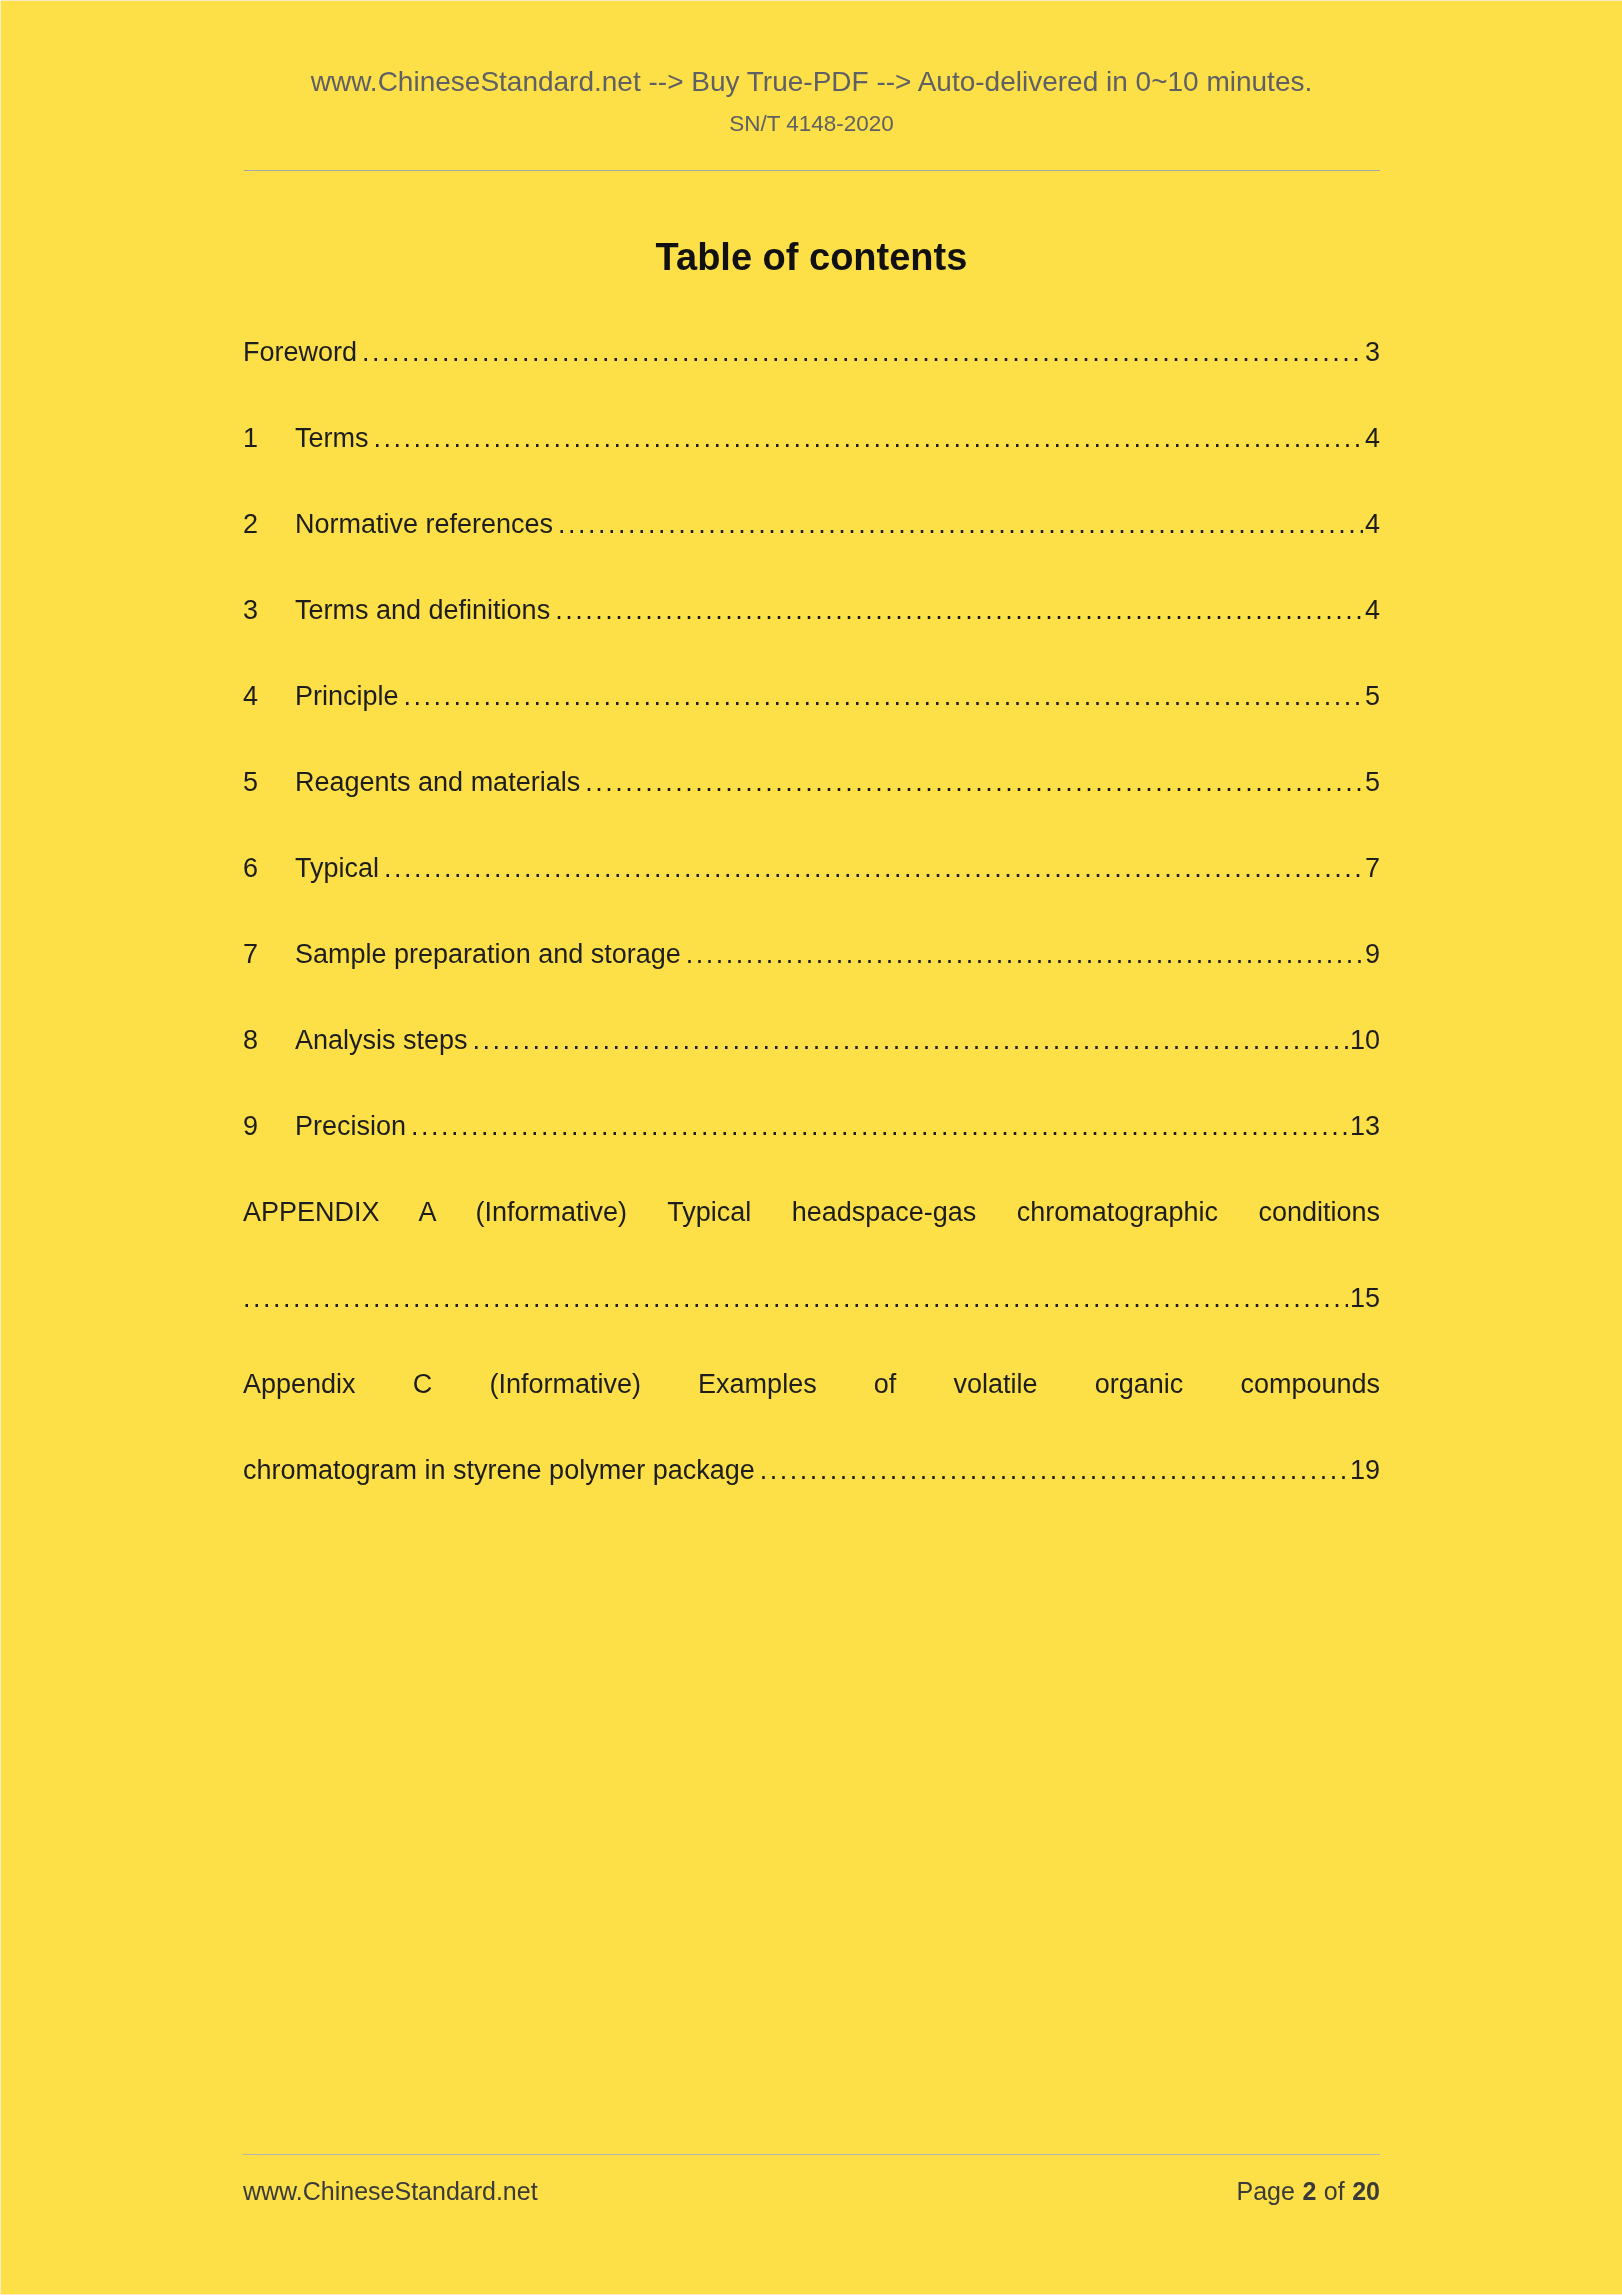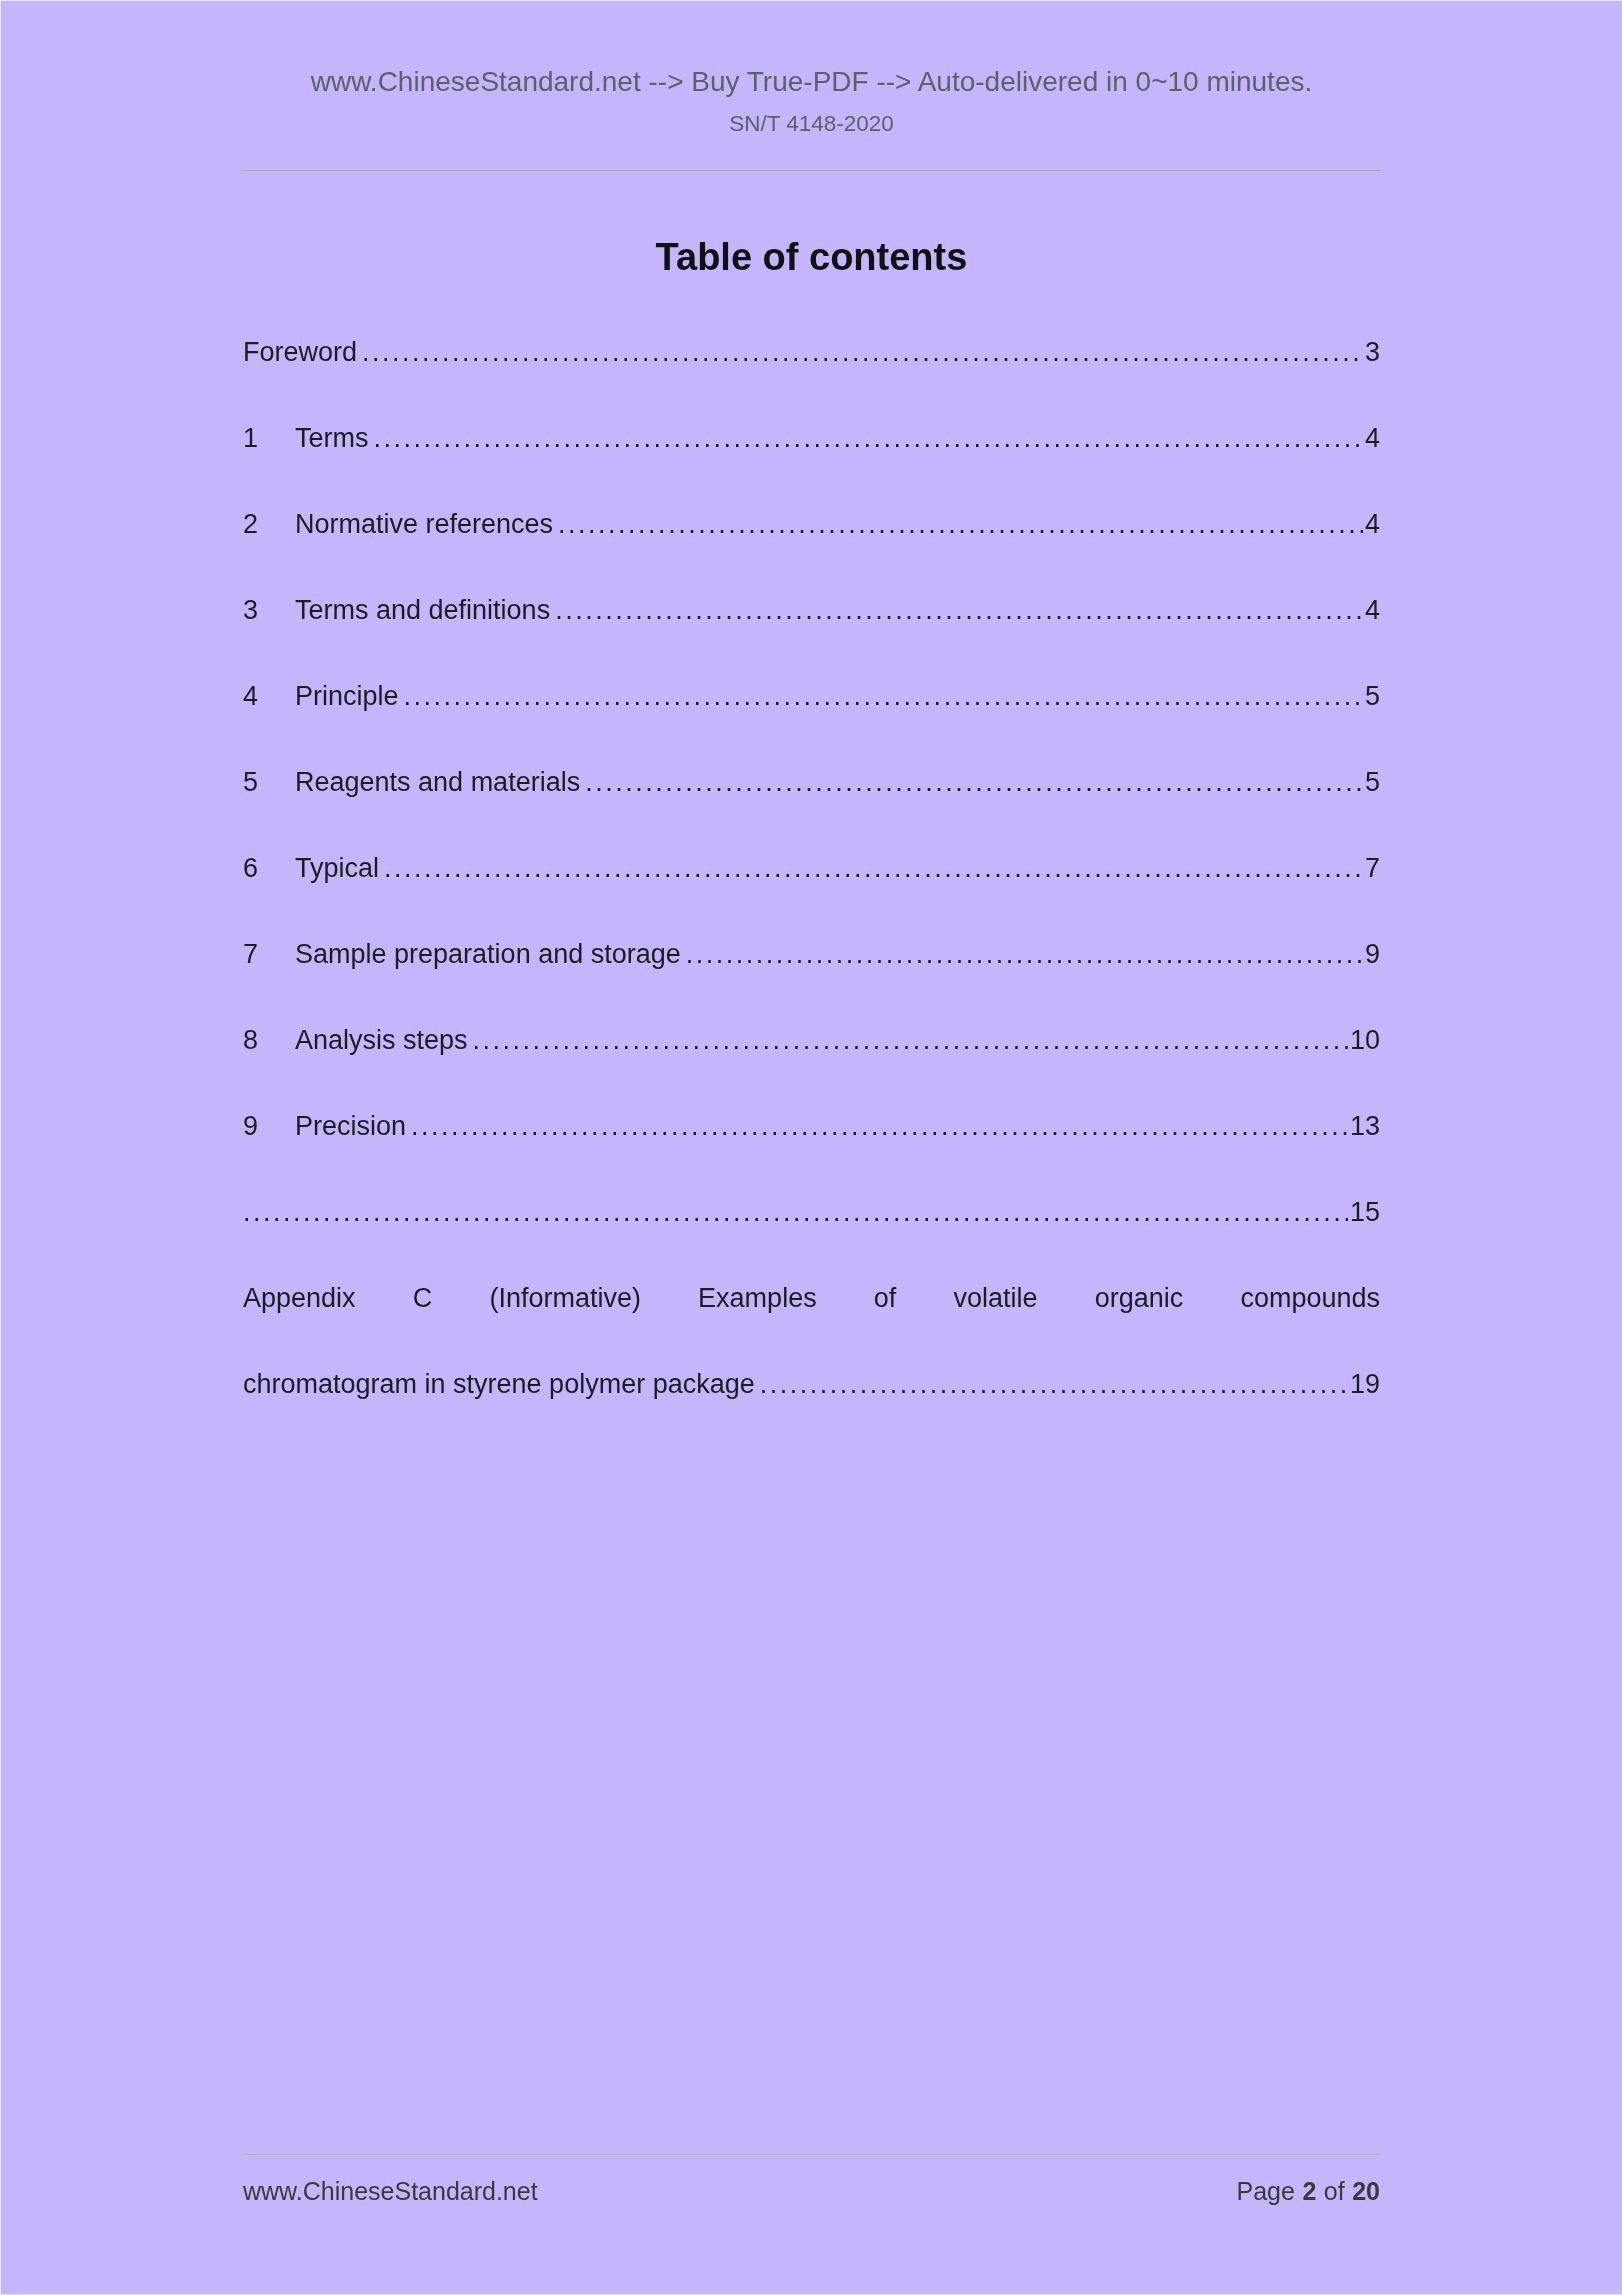--- a/index.html
+++ b/index.html
@@ -1,20 +1,20 @@
 <!DOCTYPE html>
 <html style="font-size:13.3px"><head>
 <meta charset="utf-8">
 <style>
   html, body { margin: 0; padding: 0; background: #ffffff; }
   .page {
     position: relative;
     width: 1623px;
     height: 2295px;
-    background: #c4b5fd;
+    background: #fde047;
     font-family: "Liberation Sans", sans-serif;
     color: #1d1d1d;
     box-shadow: inset 0 0 0 0.8px #f0f0f0;
     overflow: hidden;
   }
   .header { padding-top: 65px; text-align: center; }
   .header-line1 {
     font-size: 28px;
     line-height: 33px;
     color: #5e6065;
@@ -169,20 +169,21 @@
       <span class="pagenum">10</span>
     </div>
 
     <div class="toc-row">
       <span class="num">9</span>
       <span class="label">Precision</span>
       <span class="leader"></span>
       <span class="pagenum">13</span>
     </div>
 
+    <div class="just-line">APPENDIX A (Informative) Typical headspace-gas chromatographic conditions</div>
     <div class="toc-row">
       <span class="leader" style="margin-left:0;"></span>
       <span class="pagenum">15</span>
     </div>
 
 
     <div class="just-line">Appendix C (Informative) Examples of volatile organic compounds</div>
     <div class="toc-row">
       <span class="label">chromatogram in styrene polymer package</span>
       <span class="leader"></span>

